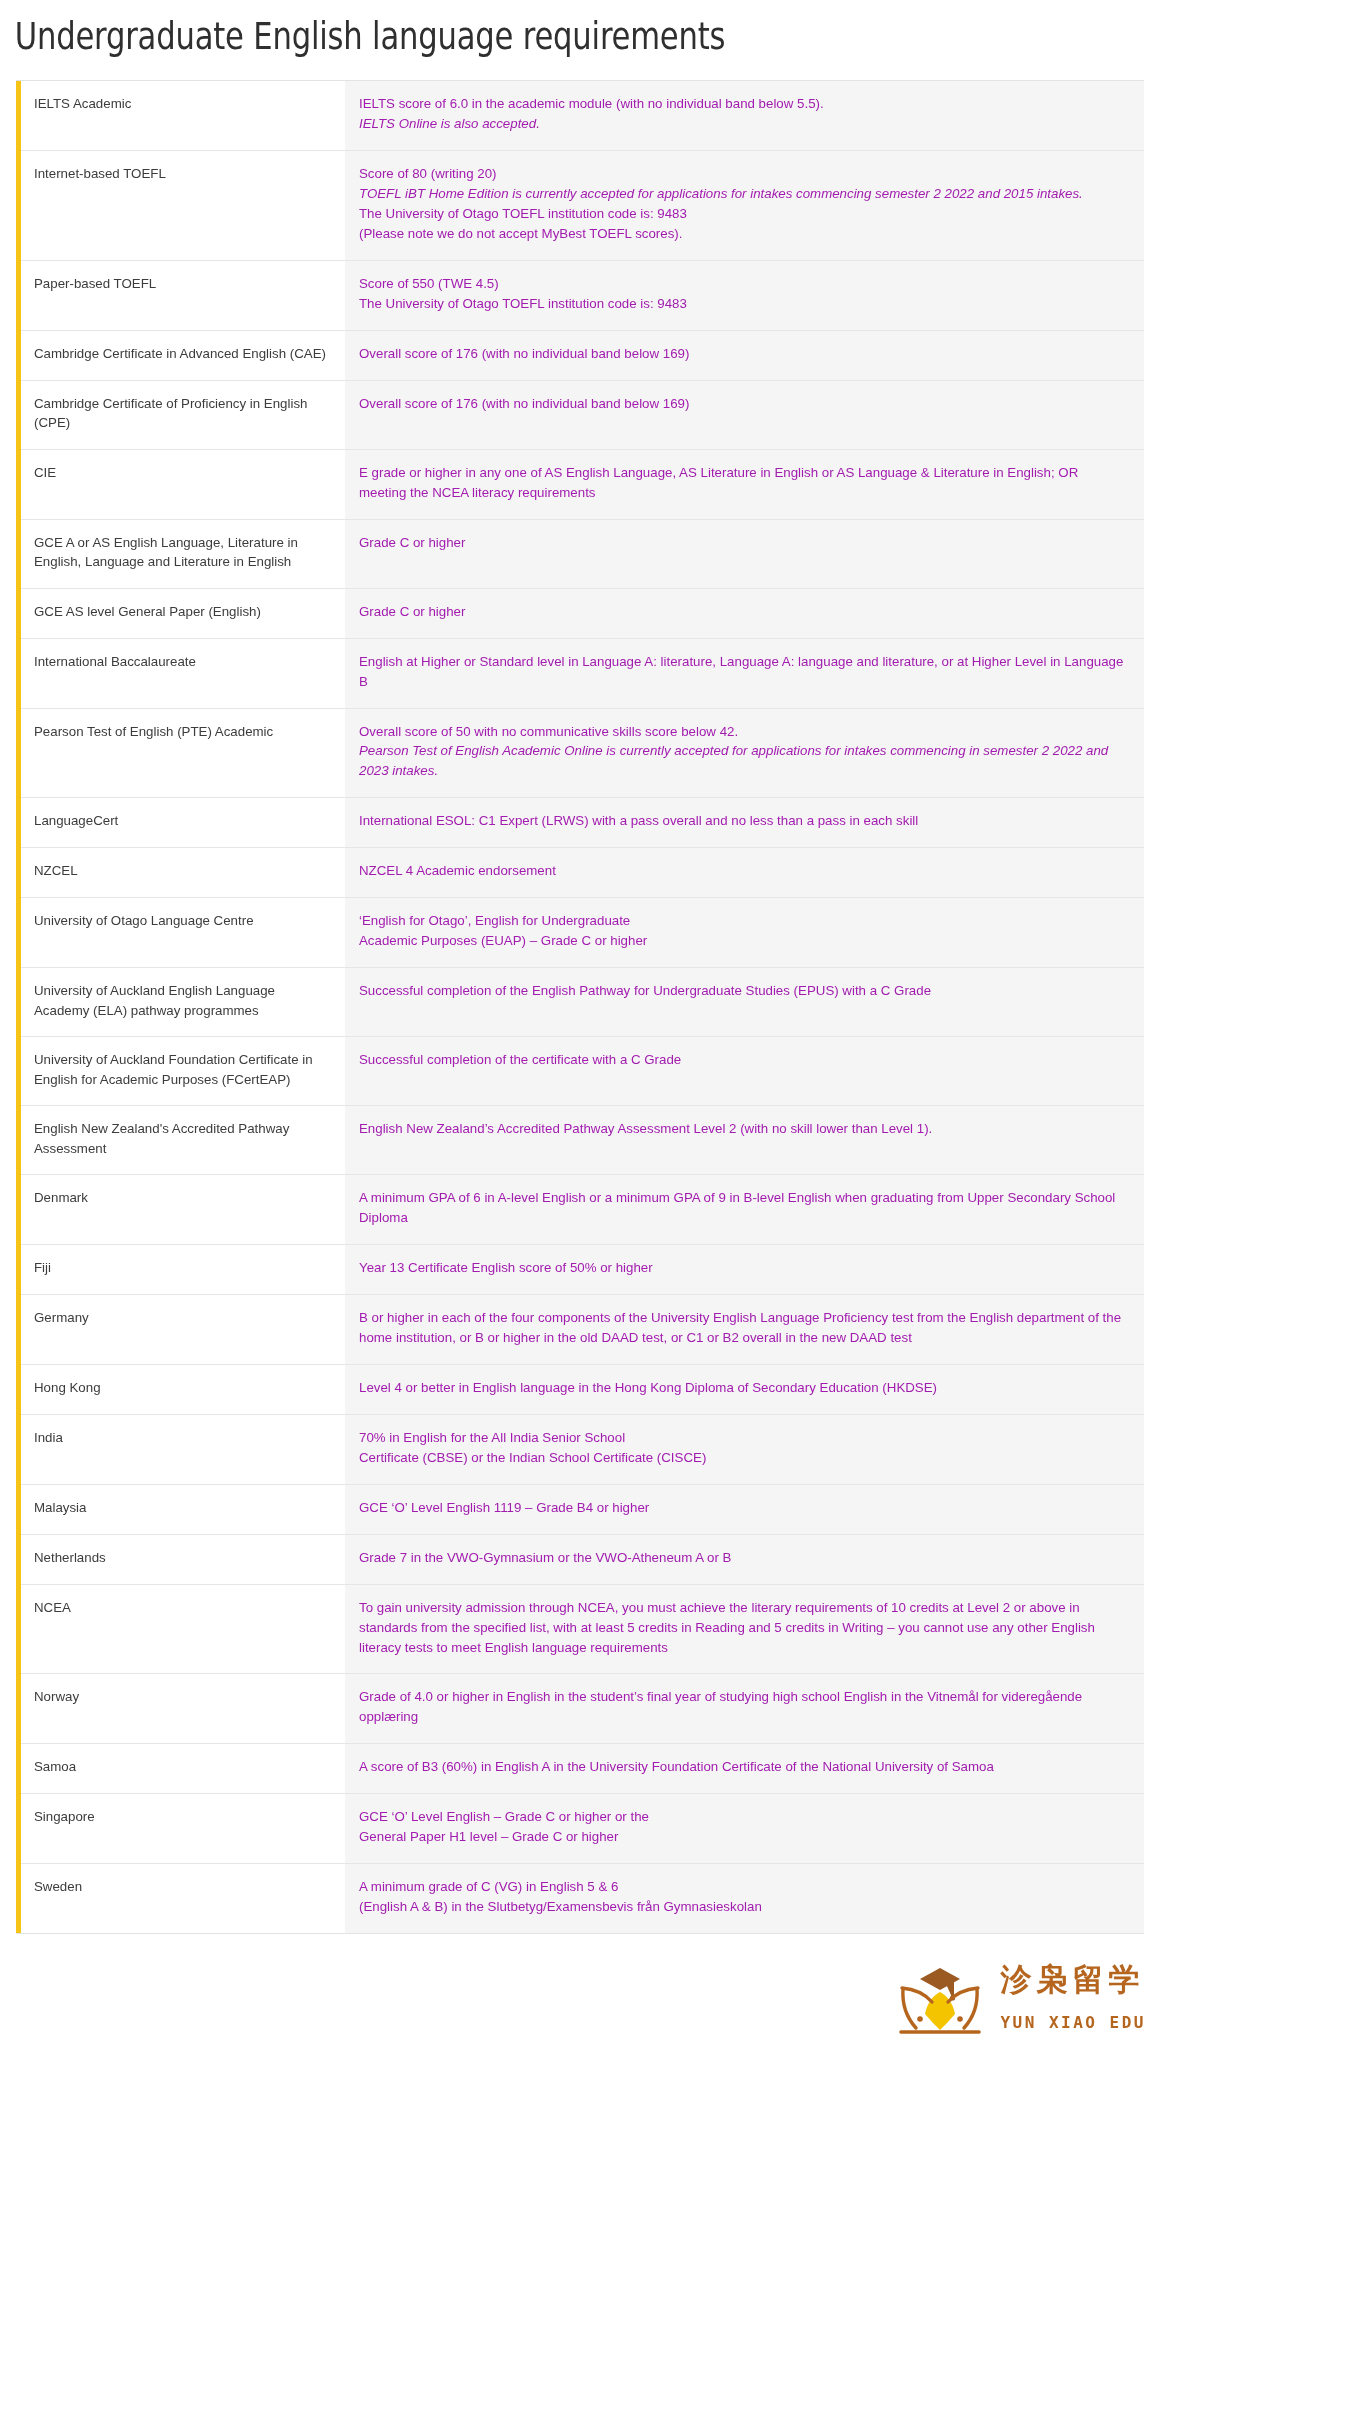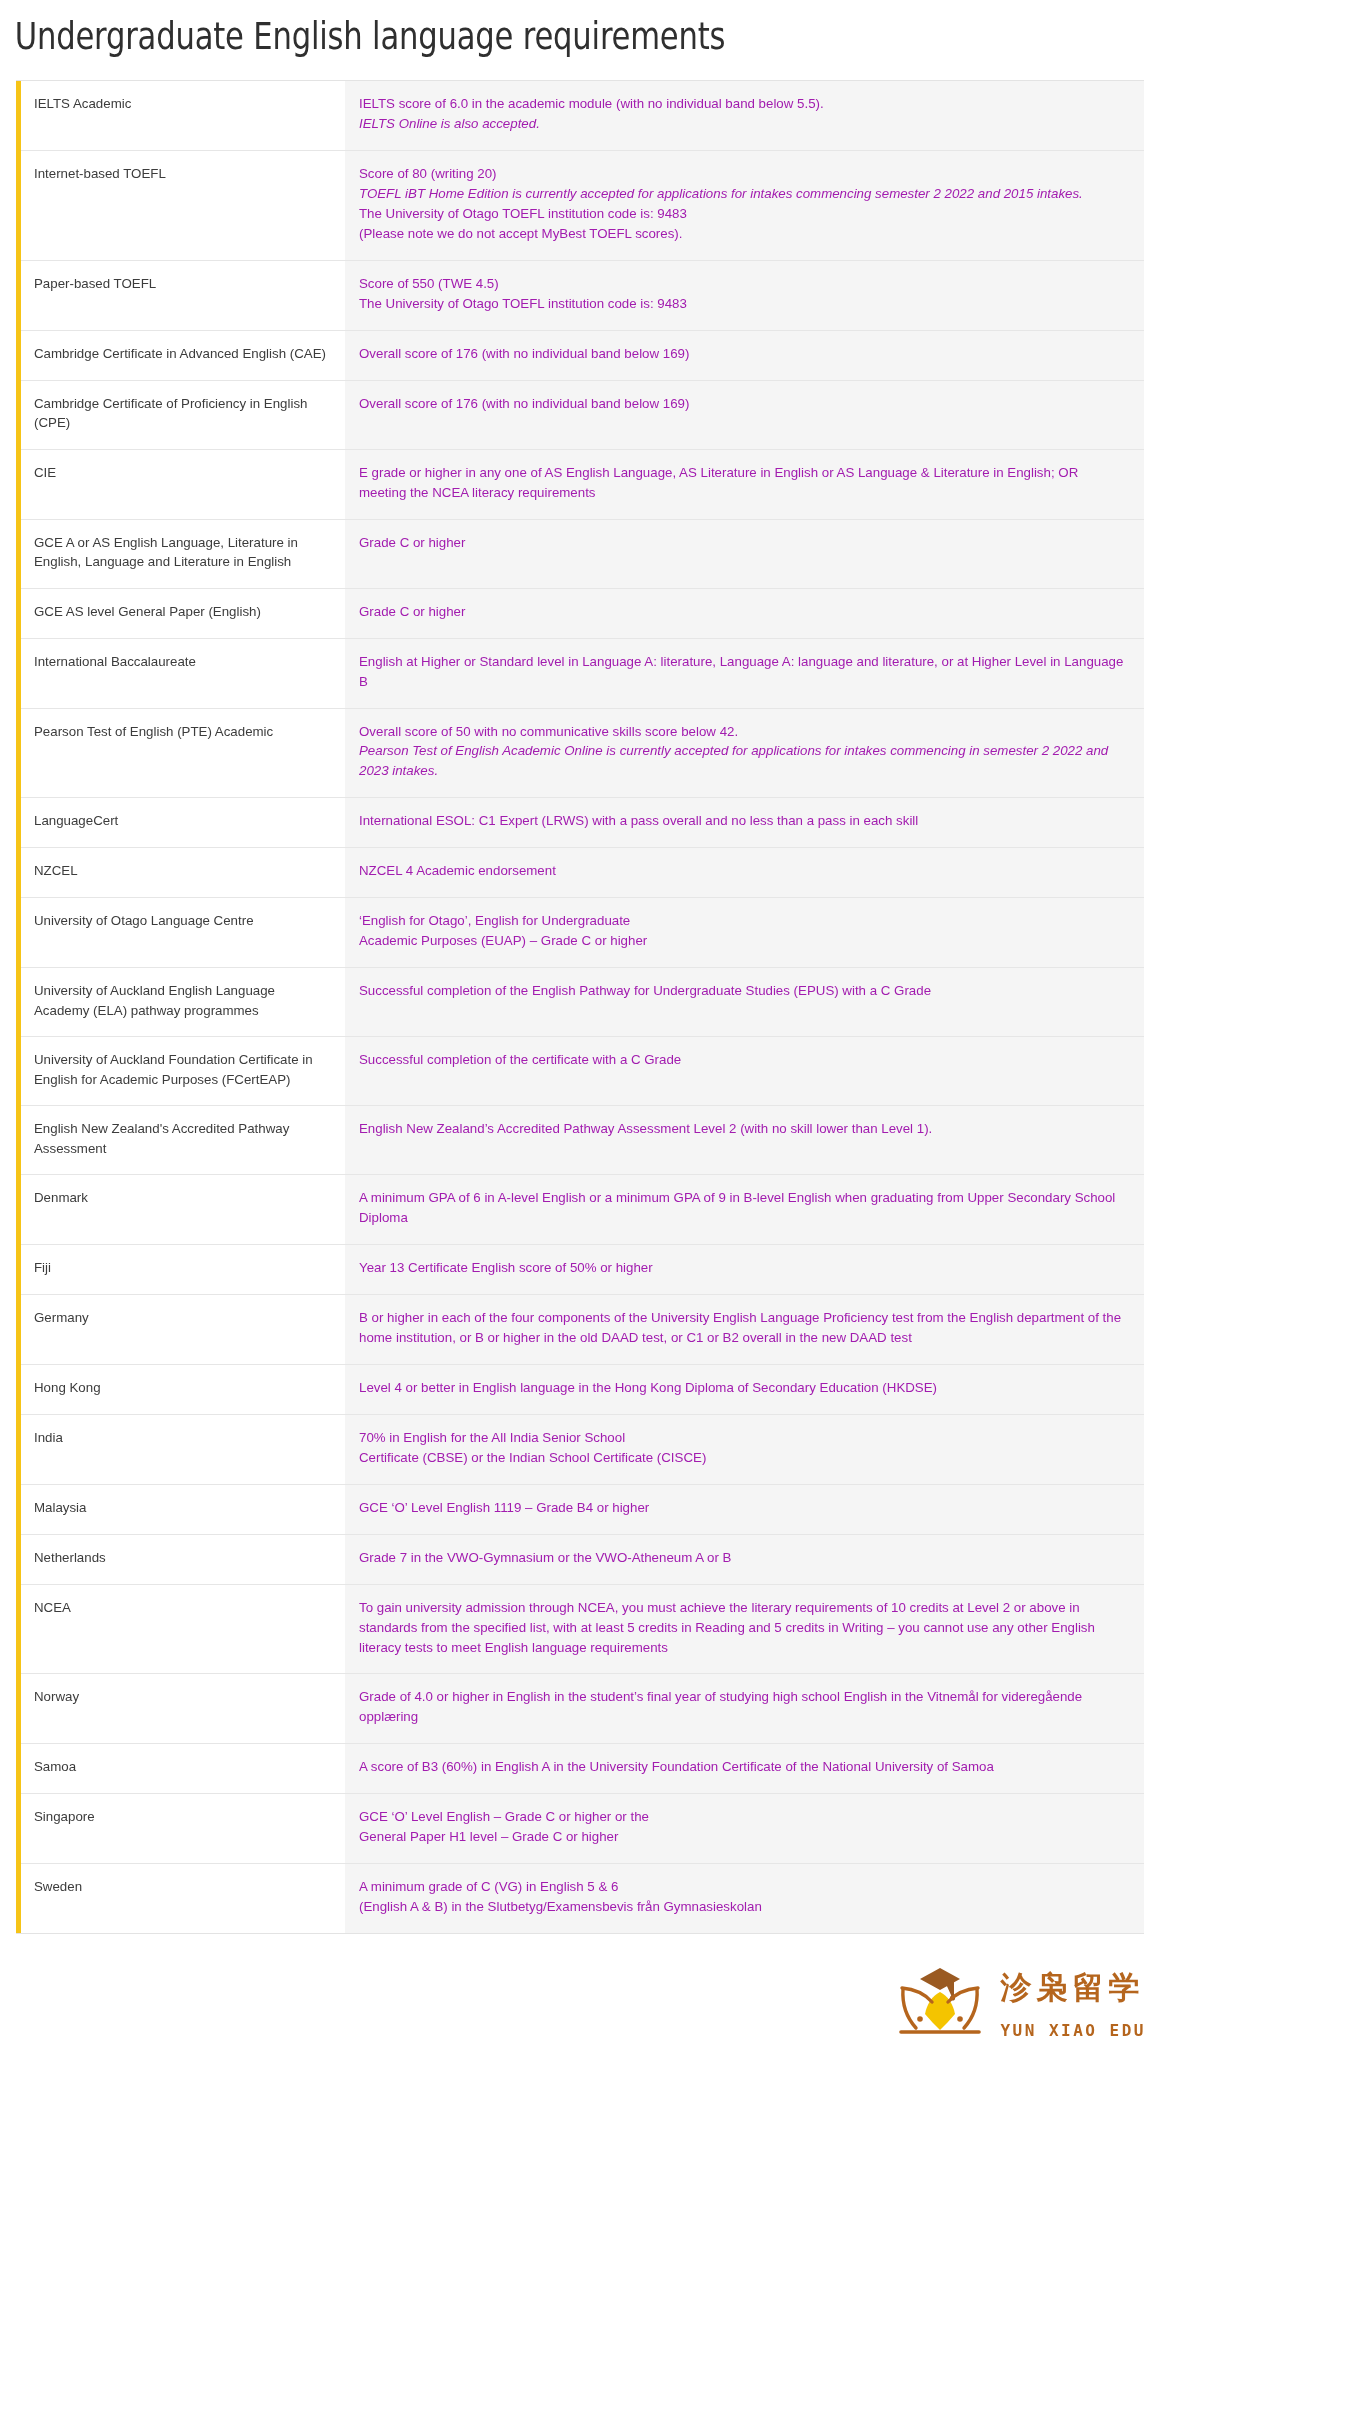--- a/index.html
+++ b/index.html
@@ -75,21 +75,21 @@
     font-style: italic;
   }
   .footer-logo {
     display: flex;
     justify-content: flex-end;
     align-items: center;
     padding: 28px 14px 14px 0;
   }
   .logo-box {
     display: flex;
-    align-items: flex-end;
+    align-items: flex-start;
     gap: 14px;
   }
   .logo-mark {
     width: 92px;
     height: 78px;
     flex: none;
   }
   .logo-text {
     display: flex;
     flex-direction: column;

